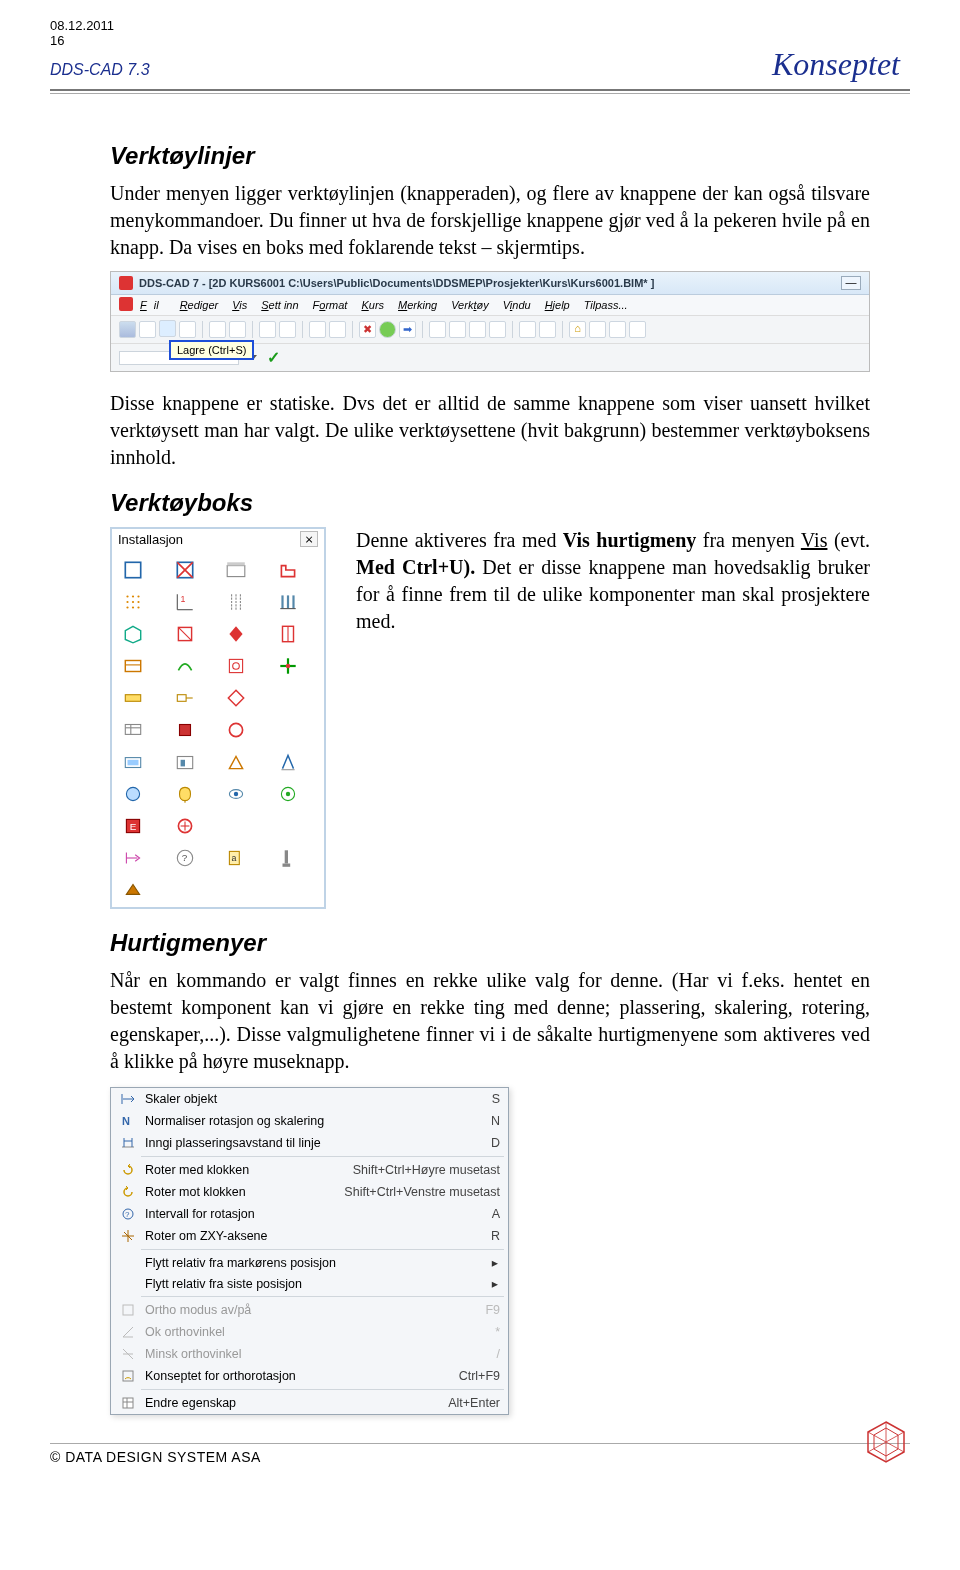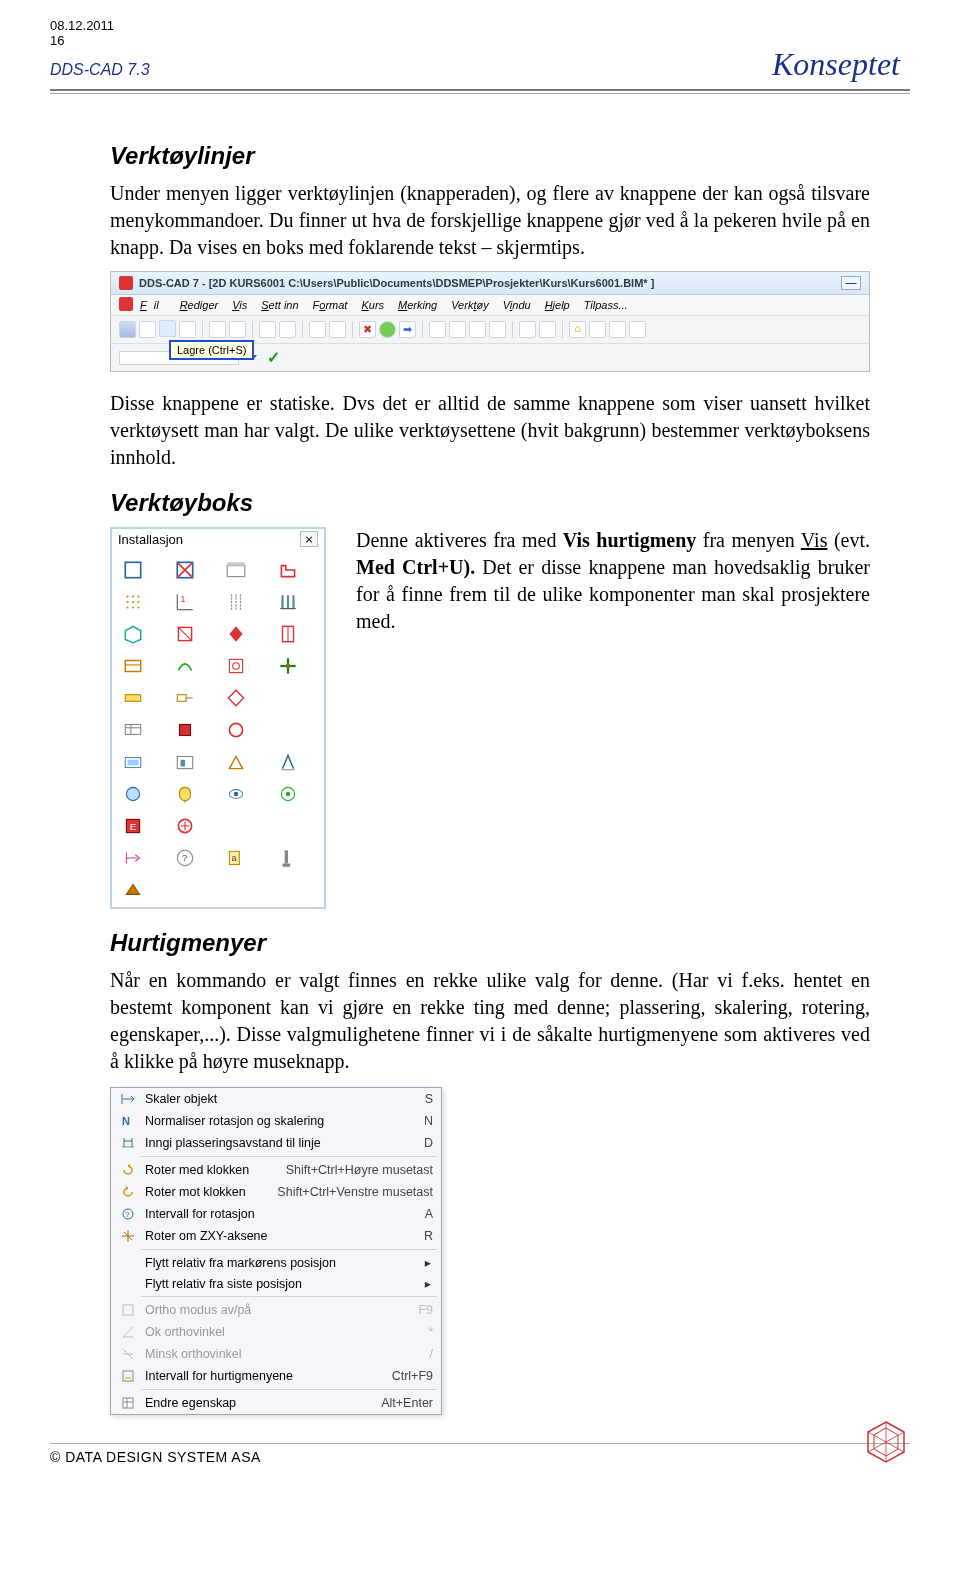--- a/index.html
+++ b/index.html
@@ -49,21 +49,21 @@
   .vb-row { display: flex; gap: 30px; align-items: flex-start; margin-bottom: 20px; }
   .vb-panel { border: 2px solid #bfd3e6; background: #fff; width: 216px; }
   .vb-panel-title { display: flex; justify-content: space-between; align-items: center; padding: 2px 6px 6px 6px; font-size: 13px; }
   .vb-close { border: 1px solid #bbb; width: 18px; height: 16px; text-align: center; line-height: 14px; font-size: 11px; background: #f5f5f5; }
   .vb-grid { display: grid; grid-template-columns: repeat(4, 1fr); gap: 6px 10px; padding: 4px 8px; }
   .vb-ico { width: 26px; height: 26px; display: flex; align-items: center; justify-content: center; }
   .vb-ico svg { width: 22px; height: 22px; }
   .vb-text { flex: 1; }
 
   
-  .ctx-menu { width: 332px; border: 1px solid #9aa7b4; background: #f4f6f9; margin-top: 12px; font-size: 12.5px; box-shadow: 2px 2px 6px rgba(0,0,0,0.15); }
+  .ctx-menu { width: 399px; border: 1px solid #9aa7b4; background: #f4f6f9; margin-top: 12px; font-size: 12.5px; box-shadow: 2px 2px 6px rgba(0,0,0,0.15); }
   .ctx-row { display: flex; align-items: center; padding: 3px 8px 3px 4px; }
   .ctx-row.disabled { color: #999; }
   .ctx-icon-col { width: 26px; display: flex; justify-content: center; }
   .ctx-label { flex: 1; padding-left: 4px; }
   .ctx-shortcut { color: #444; padding-left: 12px; white-space: nowrap; }
   .ctx-row.disabled .ctx-shortcut { color: #bbb; }
   .ctx-arrow { width: 10px; text-align: center; color: #333; }
   .ctx-sep { height: 1px; background: #d0d6dc; margin: 2px 4px 2px 30px; }
 
   
@@ -541,21 +541,21 @@
         <span class="ctx-label">Minsk orthovinkel</span>
         <span class="ctx-shortcut">/</span>
       </div>
       <div class="ctx-row">
         <span class="ctx-icon-col">
           <svg width="16" height="16">
             <rect x="3" y="3" width="10" height="10" fill="none" stroke="#888"></rect>
             <path d="M5 11 A4 4 0 0 1 11 11" fill="none" stroke="#c90"></path>
           </svg>
         </span>
-        <span class="ctx-label">Intervall for hurtigmenyene</span>
+        <span class="ctx-label">Konseptet for orthorotasjon</span>
         <span class="ctx-shortcut">Ctrl+F9</span>
       </div>
       <div class="ctx-sep"></div>
       <div class="ctx-row">
         <span class="ctx-icon-col">
           <svg width="16" height="16">
             <rect x="3" y="3" width="10" height="10" fill="#fff" stroke="#888"></rect>
             <line x1="3" y1="7" x2="13" y2="7" stroke="#888"></line>
             <line x1="7" y1="3" x2="7" y2="13" stroke="#888"></line>
           </svg>

